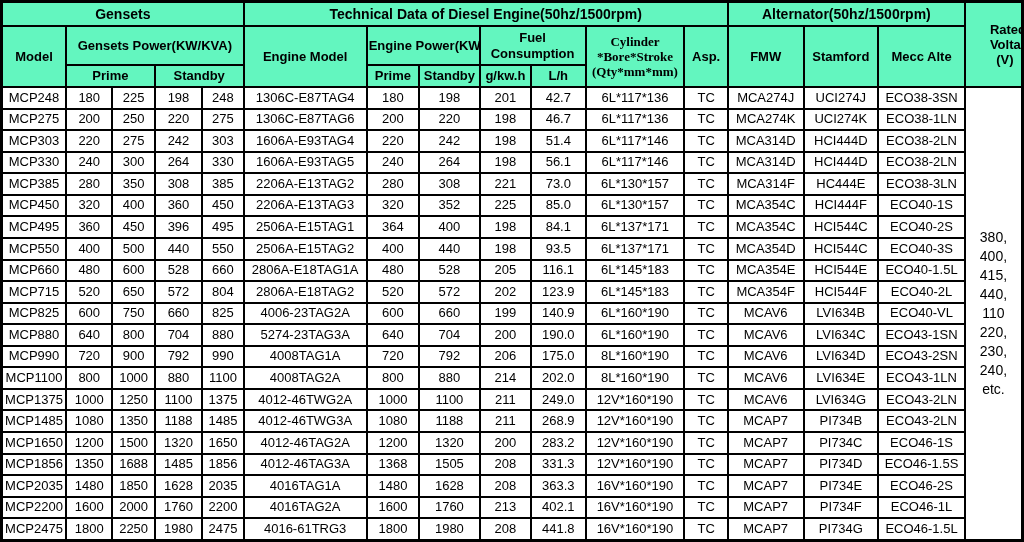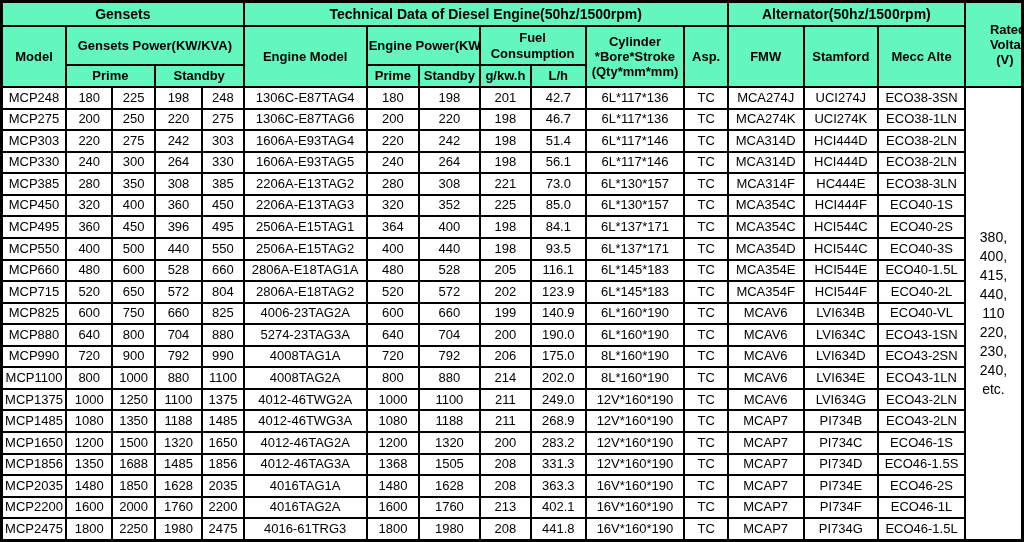--- a/index.html
+++ b/index.html
@@ -81,21 +81,21 @@
       <th class="section-th" colspan="7">Technical Data of Diesel Engine(50hz/1500rpm)</th>
       <th class="section-th" colspan="3">Alternator(50hz/1500rpm)</th>
       <th rowspan="3" style="white-space:normal;padding-left:24px;">Rated Voltage (V)</th>
     </tr>
     <tr class="hdr-row-2">
       <th rowspan="2">Model</th>
       <th colspan="4">Gensets Power(KW/KVA)</th>
       <th rowspan="2">Engine Model</th>
       <th colspan="2" class="nowrap">Engine Power(KW)</th>
       <th colspan="2" style="white-space:normal;">Fuel Consumption</th>
-      <th rowspan="2" style="white-space:normal;">Cylinder *Bore*Stroke (Qty*mm*mm)</th>
+      <th rowspan="2" style="white-space:normal;font-family:Liberation Serif, serif;">Cylinder *Bore*Stroke (Qty*mm*mm)</th>
       <th rowspan="2">Asp.</th>
       <th rowspan="2">FMW</th>
       <th rowspan="2">Stamford</th>
       <th rowspan="2">Mecc Alte</th>
     </tr>
     <tr class="hdr-row-3">
       <th colspan="2">Prime</th>
       <th colspan="2">Standby</th>
       <th>Prime</th>
       <th>Standby</th>

